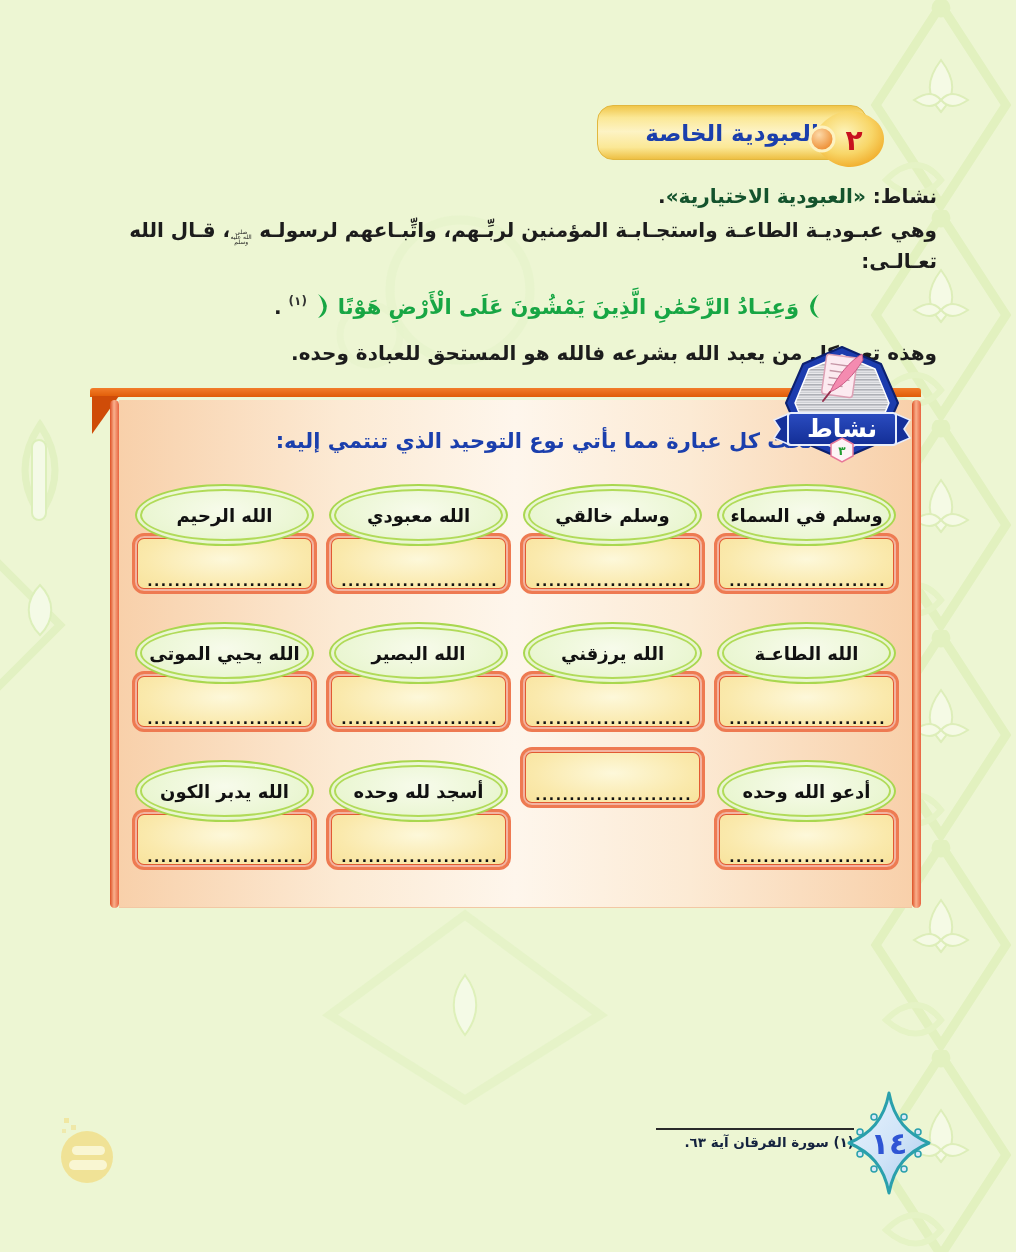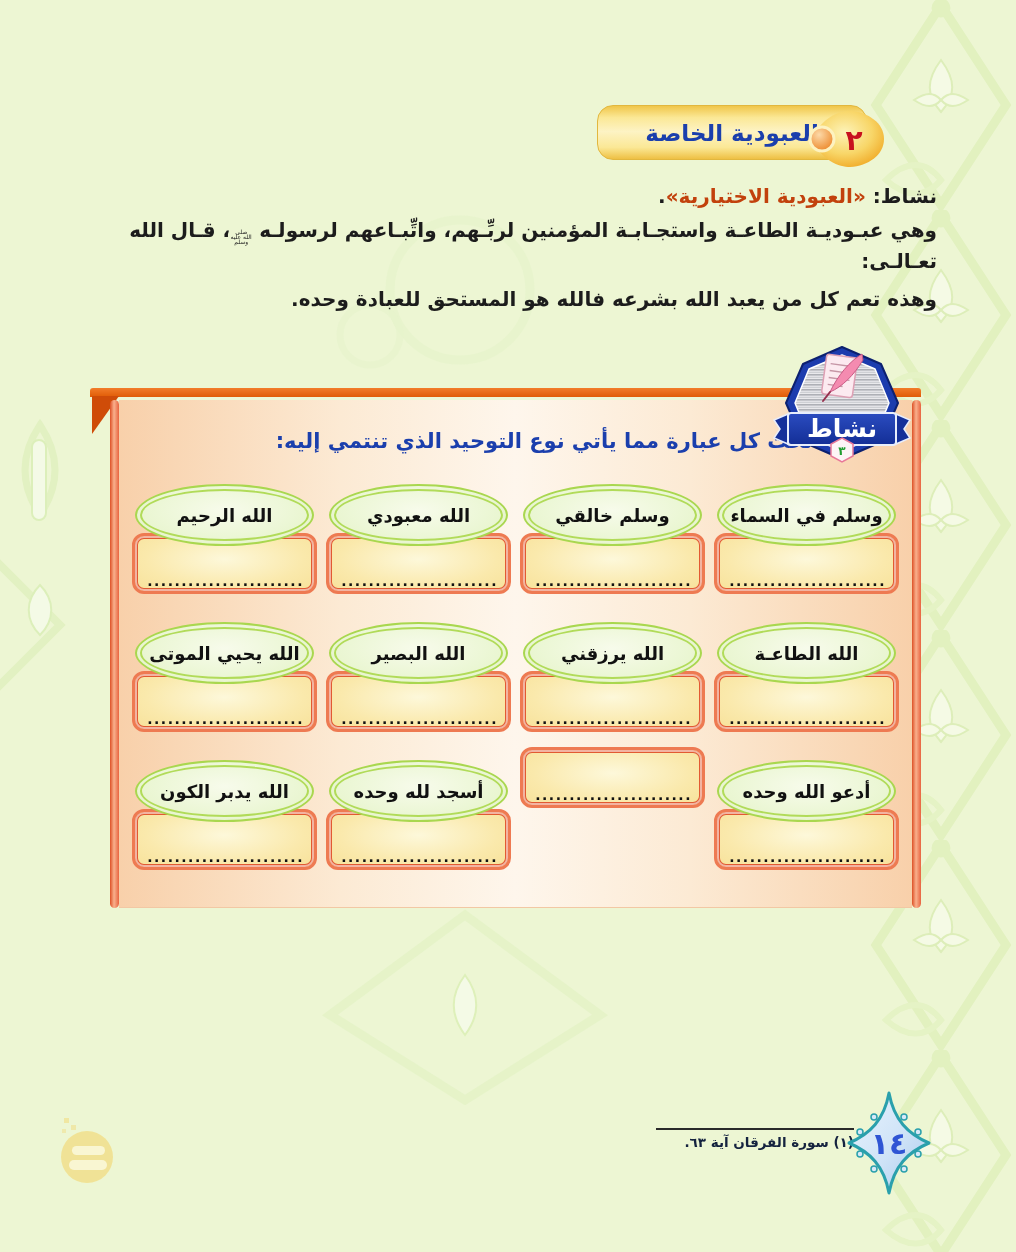--- a/index.html
+++ b/index.html
@@ -20,21 +20,21 @@
     display:flex;align-items:center;justify-content:center;margin-left:44px;
   }
   .header-title{color:#1b3fad;font-size:23px;font-weight:bold;}
   .header-badge{position:absolute;left:806px;top:108px;z-index:4;}
   
   .text-block{position:absolute;right:79px;left:80px;top:181px;z-index:2;
     color:#1c1c1c;font-weight:bold;font-size:20px;}
   .t-line{line-height:31px;text-align:right;}
   .t-line.l1{margin-bottom:3px;}
   .t-line.l2{margin-bottom:7px;}
-  .term-red{color:#c2410c;}
+  .term-red{color:#14532d;}
   .pbuh{display:inline-block;width:22px;font-size:6px;line-height:5px;text-align:center;
     vertical-align:-7px;color:#222;font-weight:normal;}
   .verse-line{text-align:center;margin:2px 40px 9px 120px;line-height:34px;}
   .verse-text{color:#17a644;font-size:21px;font-weight:bold;}
   .verse-bracket{display:inline-block;vertical-align:-5px;margin:0 2px;}
   .verse-note{font-size:12px;color:#333;vertical-align:9px;font-weight:bold;}
   
   .activity{position:absolute;left:90px;top:388px;width:833px;height:524px;z-index:3;}
   .box-topbar{position:absolute;left:0;right:2px;top:0;height:9px;
     background:linear-gradient(180deg,#f27c2a,#e05c06);border-radius:3px 3px 0 0;}
@@ -123,20 +123,32 @@
     </radialGradient>
   </defs>
   <path d="M6,31 C16,9 33,3 44,3 C62,4 78,15 78,31 C78,47 62,58 44,59 C33,59 16,53 6,31 Z" fill="url(#gold)"></path>
   <circle cx="16" cy="31" r="12" fill="url(#sphere)" stroke="#fdf2c0" stroke-width="3"></circle>
   <text x="48" y="42" font-size="28" font-weight="bold" fill="#c8111e" text-anchor="middle" font-family="DejaVu Sans, sans-serif">٢</text>
 </svg>
 
 <div class="text-block">
   <div class="t-line l1"><span>نشاط: </span><span class="term-red">«العبودية الاختيارية»</span><span>.</span></div>
   <div class="t-line l2"><span>وهي عبـوديـة الطاعـة واستجـابـة المؤمنين لربِّـهم، واتِّبـاعهم لرسولـه </span><span class="pbuh">صلى الله عليه وسلم</span><span>، قـال الله تعـالـى:</span></div>
+  <div class="verse-line">
+    <span class="verse-bracket"><svg width="13" height="26" viewBox="0 0 13 26">
+          <path d="M11,1 C3,6 1,12 3,18 C4,21 7,24 11,25 C6,20 5,15 6,12 C7,8 8,4 11,1 Z" fill="#17a644"></path>
+          <circle cx="4" cy="13" r="1.6" fill="#17a644"></circle>
+        </svg></span>
+    <span class="verse-text">وَعِبَـادُ الرَّحْمَٰنِ الَّذِينَ يَمْشُونَ عَلَى الْأَرْضِ هَوْنًا</span>
+    <span class="verse-bracket"><svg width="13" height="26" viewBox="0 0 13 26" style="transform:scaleX(-1);">
+          <path d="M11,1 C3,6 1,12 3,18 C4,21 7,24 11,25 C6,20 5,15 6,12 C7,8 8,4 11,1 Z" fill="#17a644"></path>
+          <circle cx="4" cy="13" r="1.6" fill="#17a644"></circle>
+        </svg></span>
+    <span class="verse-note">(١)</span><span> .</span>
+  </div>
   <div class="t-line"><span>وهذه تعم كل من يعبد الله بشرعه فالله هو المستحق للعبادة وحده.</span></div>
 </div>
 
 <div class="activity">
   <div class="box-topbar"></div>
   <div class="box-fold"></div>
   <div class="rail left"></div>
   <div class="rail right"></div>
 
   <div class="box-interior">

